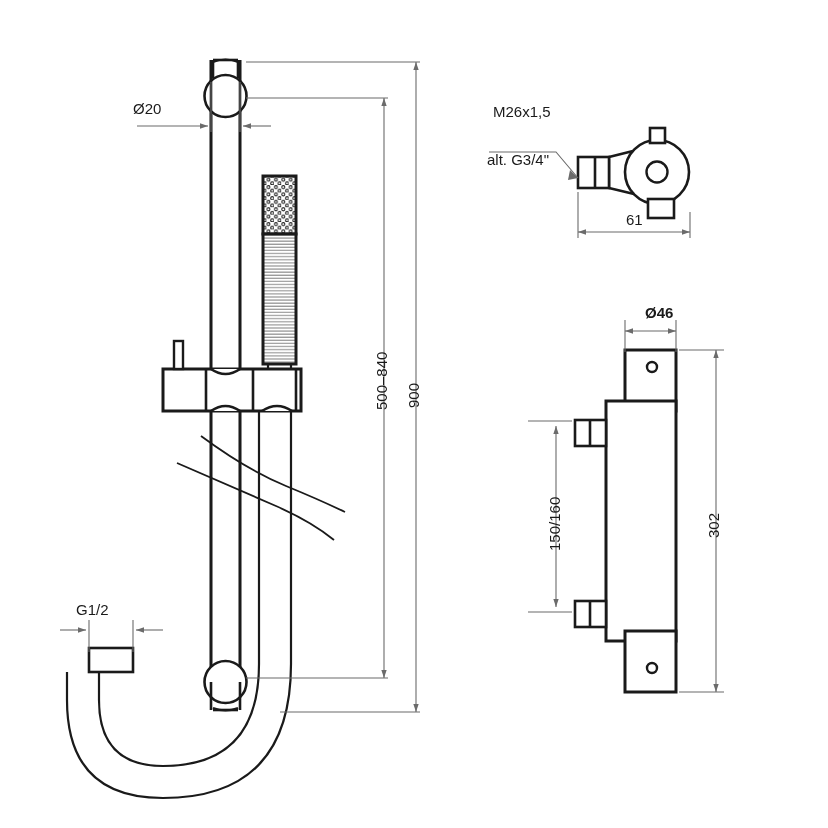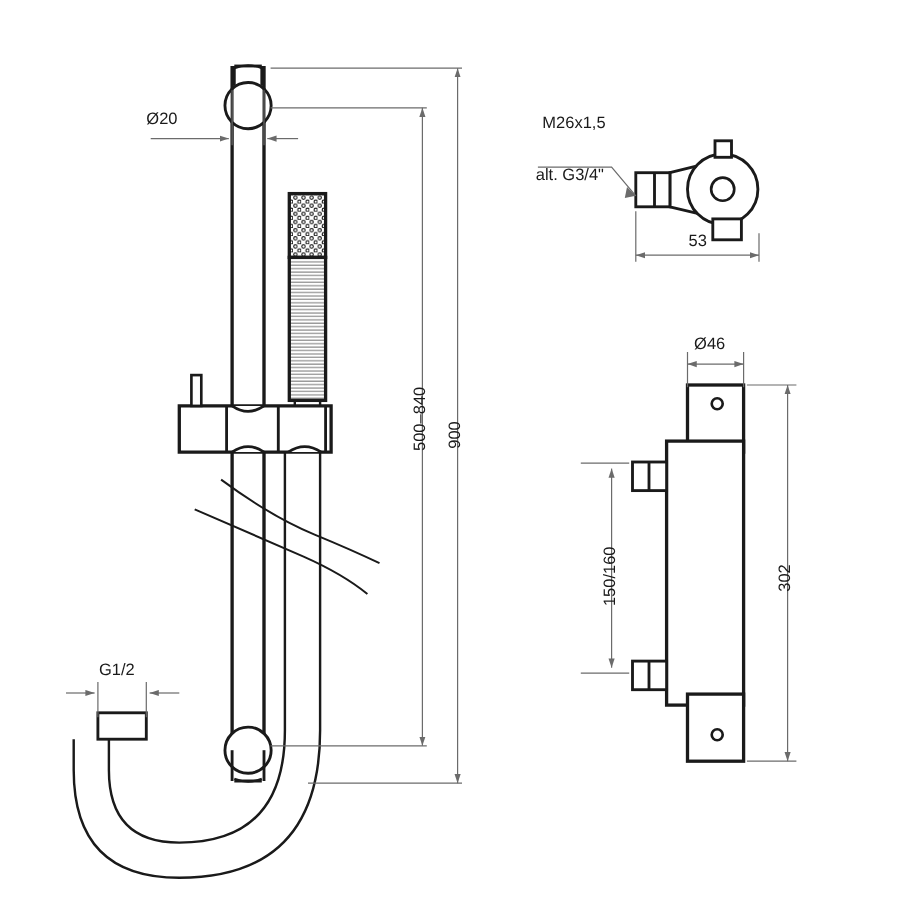--- a/index.html
+++ b/index.html
@@ -173,27 +173,27 @@
     <line x1="556" y1="426" x2="556" y2="607" marker-start="url(#ahr)" marker-end="url(#ah)"></line>
   </g>
 </svg>
 
 <div class="lbl" style="left:133px;top:101px;">Ø20</div>
 
 <div class="lbl vlbl" style="left:374px;top:410px;">500–840</div>
 
 <div class="lbl vlbl" style="left:406px;top:408px;">900</div>
 
-<div class="lbl" style="left:90px;top:602px;">G1/2</div>
+<div class="lbl" style="left:76px;top:602px;">G1/2</div>
 
 <div class="lbl" style="left:493px;top:104px;">M26x1,5</div>
 
 <div class="lbl" style="left:487px;top:152px;">alt. G3/4"</div>
 
-<div class="lbl" style="left:626px;top:212px;">53</div>
+<div class="lbl" style="left:626px;top:212px;">61</div>
 
-<div class="lbl" style="left:631px;top:305px;">Ø46</div>
+<div class="lbl" style="left:645px;top:305px;font-weight:bold;">Ø46</div>
 
 <div class="lbl vlbl" style="left:547px;top:551px;">150/160</div>
 
 <div class="lbl vlbl" style="left:706px;top:538px;">302</div>
 
 </div>
 
 </body></html>

